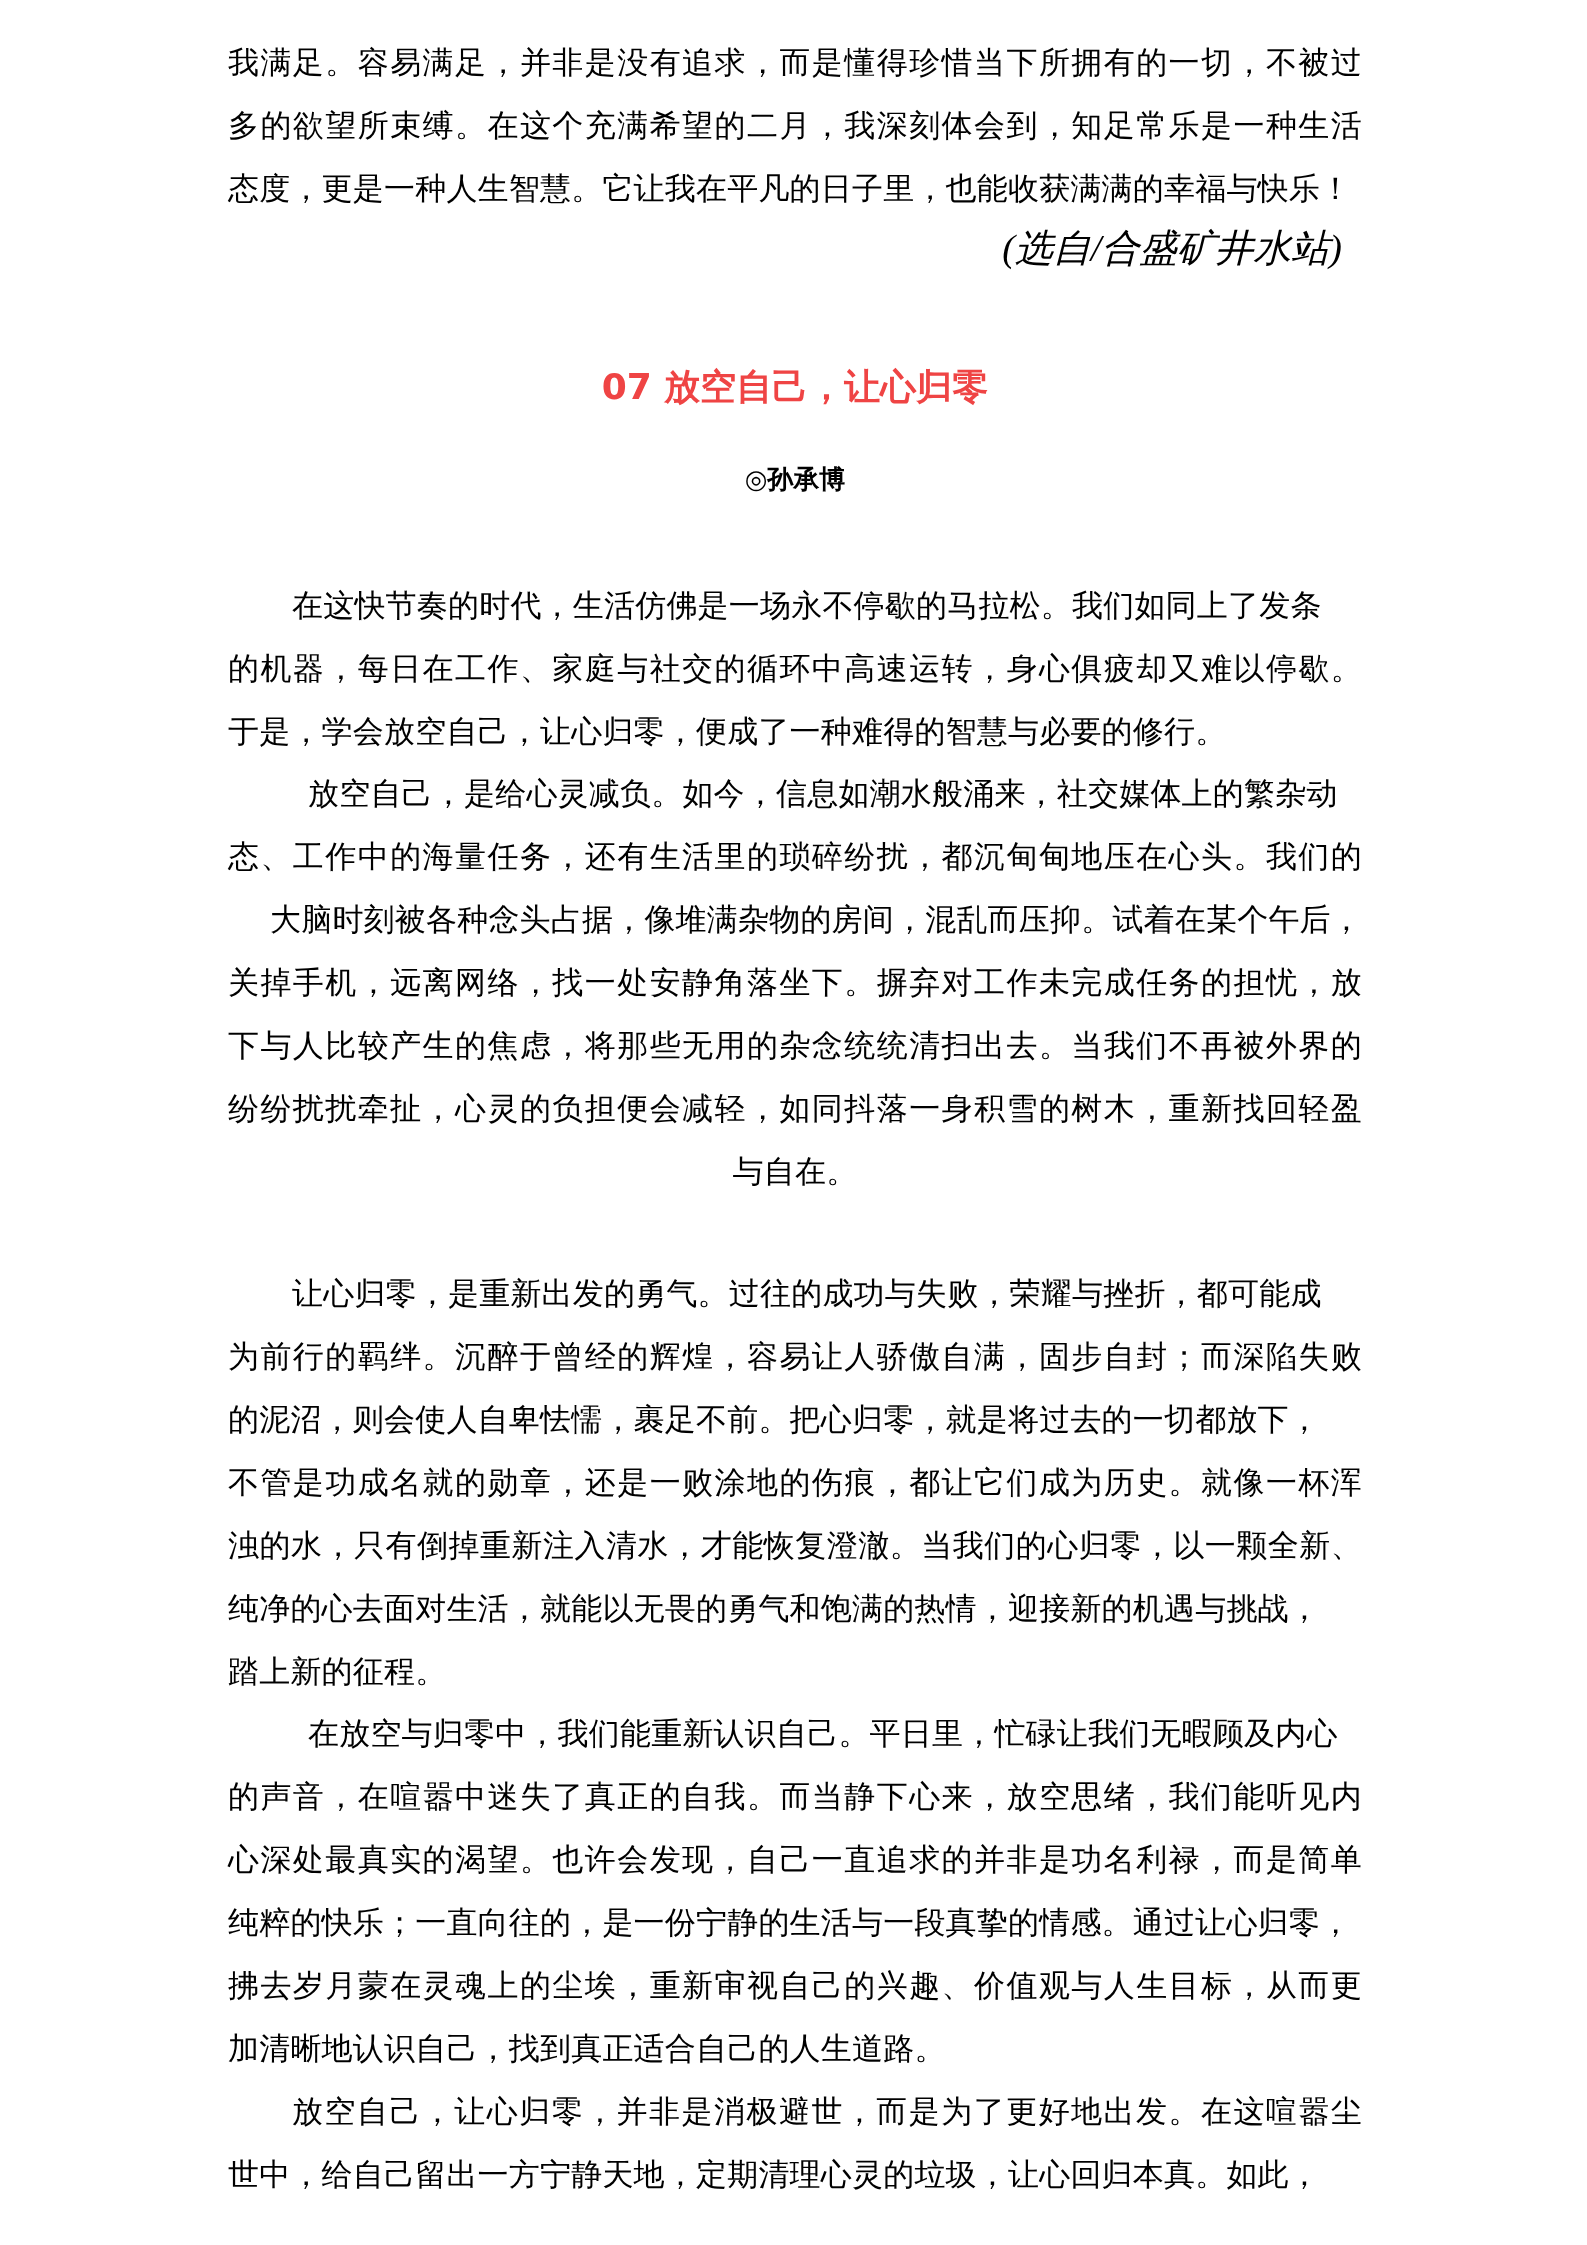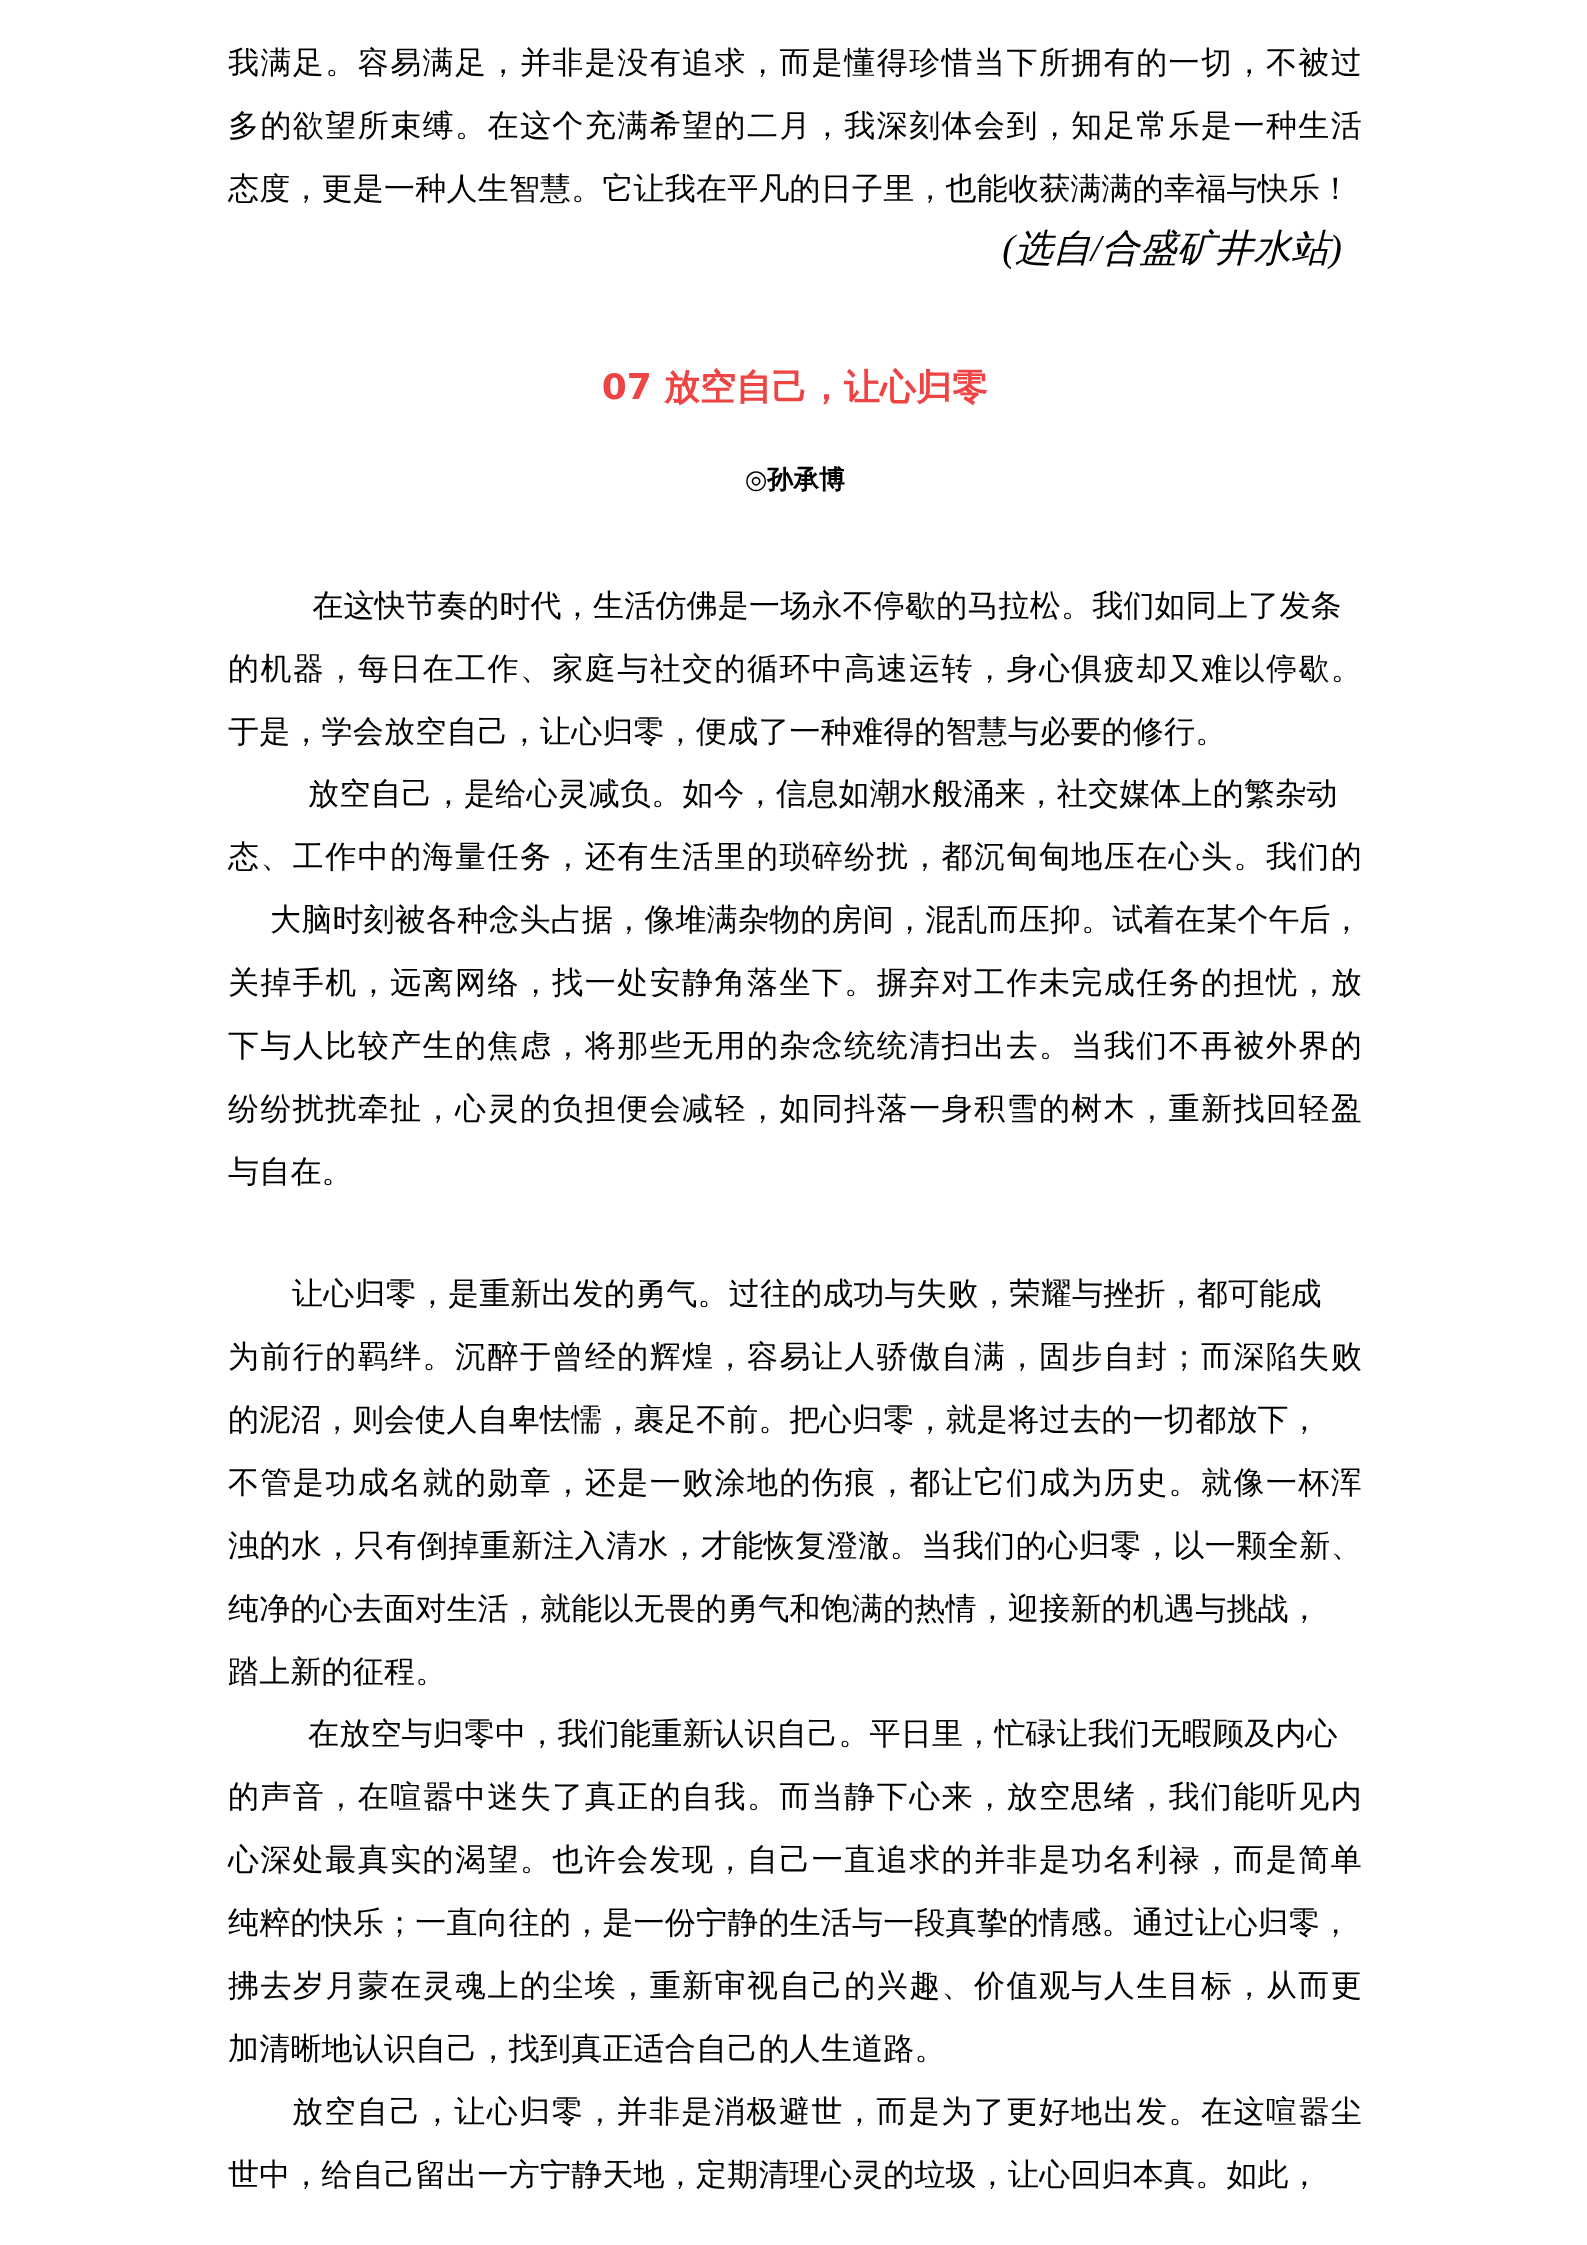--- a/index.html
+++ b/index.html
@@ -23,31 +23,31 @@
 <div class="page">
 
   <div class="line justify" style="top:42px;">我满足。容易满足，并非是没有追求，而是懂得珍惜当下所拥有的一切，不被过</div>
   <div class="line justify" style="top:105px;">多的欲望所束缚。在这个充满希望的二月，我深刻体会到，知足常乐是一种生活</div>
   <div class="line" style="top:168px;">态度，更是一种人生智慧。它让我在平凡的日子里，也能收获满满的幸福与快乐！</div>
   <div class="source">(选自/合盛矿井水站)</div>
 
   <div class="title">07 放空自己，让心归零</div>
   <div class="author">◎孙承博</div>
 
-  <div class="line" style="top:585px; left:64px; width:1070px;text-align:center;">在这快节奏的时代，生活仿佛是一场永不停歇的马拉松。我们如同上了发条</div>
+  <div class="line" style="top:585px; left:64px; width:1070px;">在这快节奏的时代，生活仿佛是一场永不停歇的马拉松。我们如同上了发条</div>
   <div class="line justify" style="top:648px;">的机器，每日在工作、家庭与社交的循环中高速运转，身心俱疲却又难以停歇。</div>
   <div class="line" style="top:711px;">于是，学会放空自己，让心归零，便成了一种难得的智慧与必要的修行。</div>
 
   <div class="line" style="top:773px; left:80px; width:1054px;">放空自己，是给心灵减负。如今，信息如潮水般涌来，社交媒体上的繁杂动</div>
   <div class="line justify" style="top:836px;">态、工作中的海量任务，还有生活里的琐碎纷扰，都沉甸甸地压在心头。我们的</div>
   <div class="line" style="top:899px;text-align:right;">大脑时刻被各种念头占据，像堆满杂物的房间，混乱而压抑。试着在某个午后，</div>
   <div class="line justify" style="top:962px;">关掉手机，远离网络，找一处安静角落坐下。摒弃对工作未完成任务的担忧，放</div>
   <div class="line justify" style="top:1025px;">下与人比较产生的焦虑，将那些无用的杂念统统清扫出去。当我们不再被外界的</div>
   <div class="line justify" style="top:1088px;">纷纷扰扰牵扯，心灵的负担便会减轻，如同抖落一身积雪的树木，重新找回轻盈</div>
-  <div class="line" style="top:1151px;">与自在。</div>
+  <div class="line" style="top:1151px;text-align:center;">与自在。</div>
 
   <div class="line" style="top:1273px; left:64px; width:1070px;">让心归零，是重新出发的勇气。过往的成功与失败，荣耀与挫折，都可能成</div>
   <div class="line justify" style="top:1336px;">为前行的羁绊。沉醉于曾经的辉煌，容易让人骄傲自满，固步自封；而深陷失败</div>
   <div class="line" style="top:1399px;">的泥沼，则会使人自卑怯懦，裹足不前。把心归零，就是将过去的一切都放下，</div>
   <div class="line justify" style="top:1462px;">不管是功成名就的勋章，还是一败涂地的伤痕，都让它们成为历史。就像一杯浑</div>
   <div class="line justify" style="top:1525px;">浊的水，只有倒掉重新注入清水，才能恢复澄澈。当我们的心归零，以一颗全新、</div>
   <div class="line" style="top:1588px;">纯净的心去面对生活，就能以无畏的勇气和饱满的热情，迎接新的机遇与挑战，</div>
   <div class="line" style="top:1651px;">踏上新的征程。</div>
 
   <div class="line" style="top:1713px; left:80px; width:1054px;">在放空与归零中，我们能重新认识自己。平日里，忙碌让我们无暇顾及内心</div>

